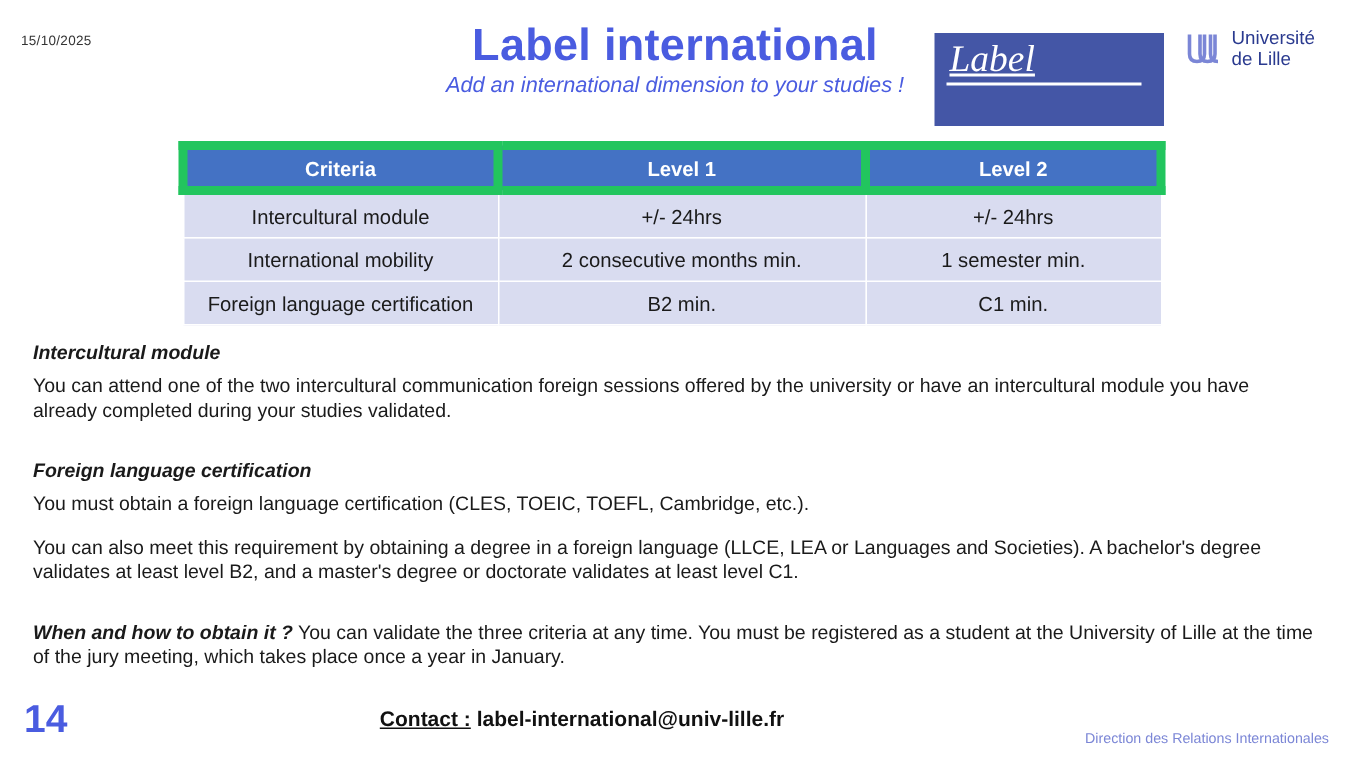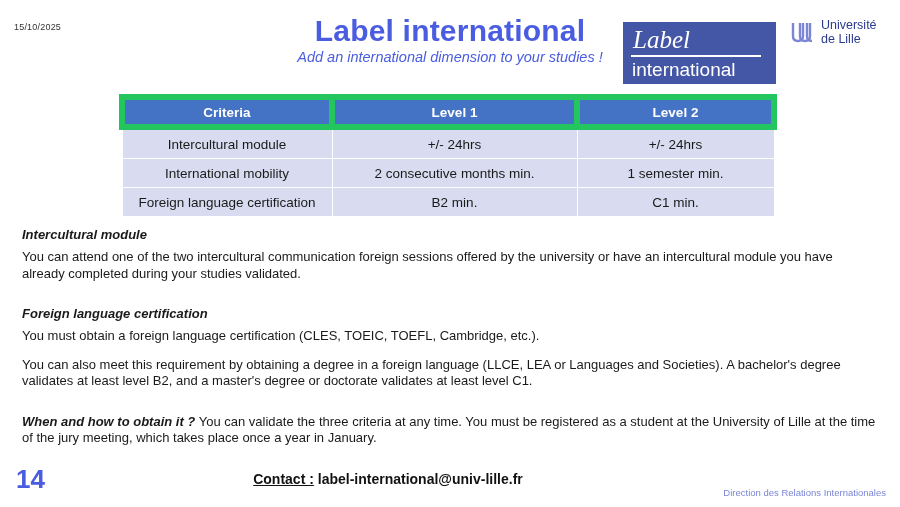--- a/index.html
+++ b/index.html
@@ -58,20 +58,21 @@
   .logo-box {
     position: absolute;
     left: 623px;
     top: 22px;
     width: 153px;
     height: 62px;
     background: #4456a6;
     color: #ffffff;
     box-sizing: border-box;
     padding: 3px 8px 0 8px;
+    text-decoration: underline;
   }
   .logo-line1 {
     font-family: "Liberation Serif", serif;
     font-style: italic;
     font-size: 25px;
     line-height: 30px;
     text-align: left;
     padding-left: 2px;
     border-bottom: 2px solid #ffffff;
     display: block;
@@ -197,21 +198,20 @@
 
 <div class="slide">
 
   <div class="date">15/10/2025</div>
 
   <div class="title">Label international</div>
   <div class="subtitle">Add an international dimension to your studies !</div>
 
   <div class="logo-box">
     <span class="logo-line1">Label</span>
-    <span class="logo-line2">international</span>
   </div>
 
   <div class="univ-logo">
     <svg class="univ-mark" viewBox="0 0 26 26">
       <path d="M3 4 L3 17 Q3 22 8 22 Q13 22 13 17 L13 4" fill="none" stroke="#7b86d6" stroke-width="2.4"></path>
       <path d="M10 4 L10 17 Q10 22 15 22 Q20 22 20 17 L20 4" fill="none" stroke="#7b86d6" stroke-width="2.4"></path>
       <path d="M17 4 L17 17 Q17 22 22 22" fill="none" stroke="#7b86d6" stroke-width="2.4"></path>
     </svg>
     <span class="univ-text">
       <span>Université</span>

